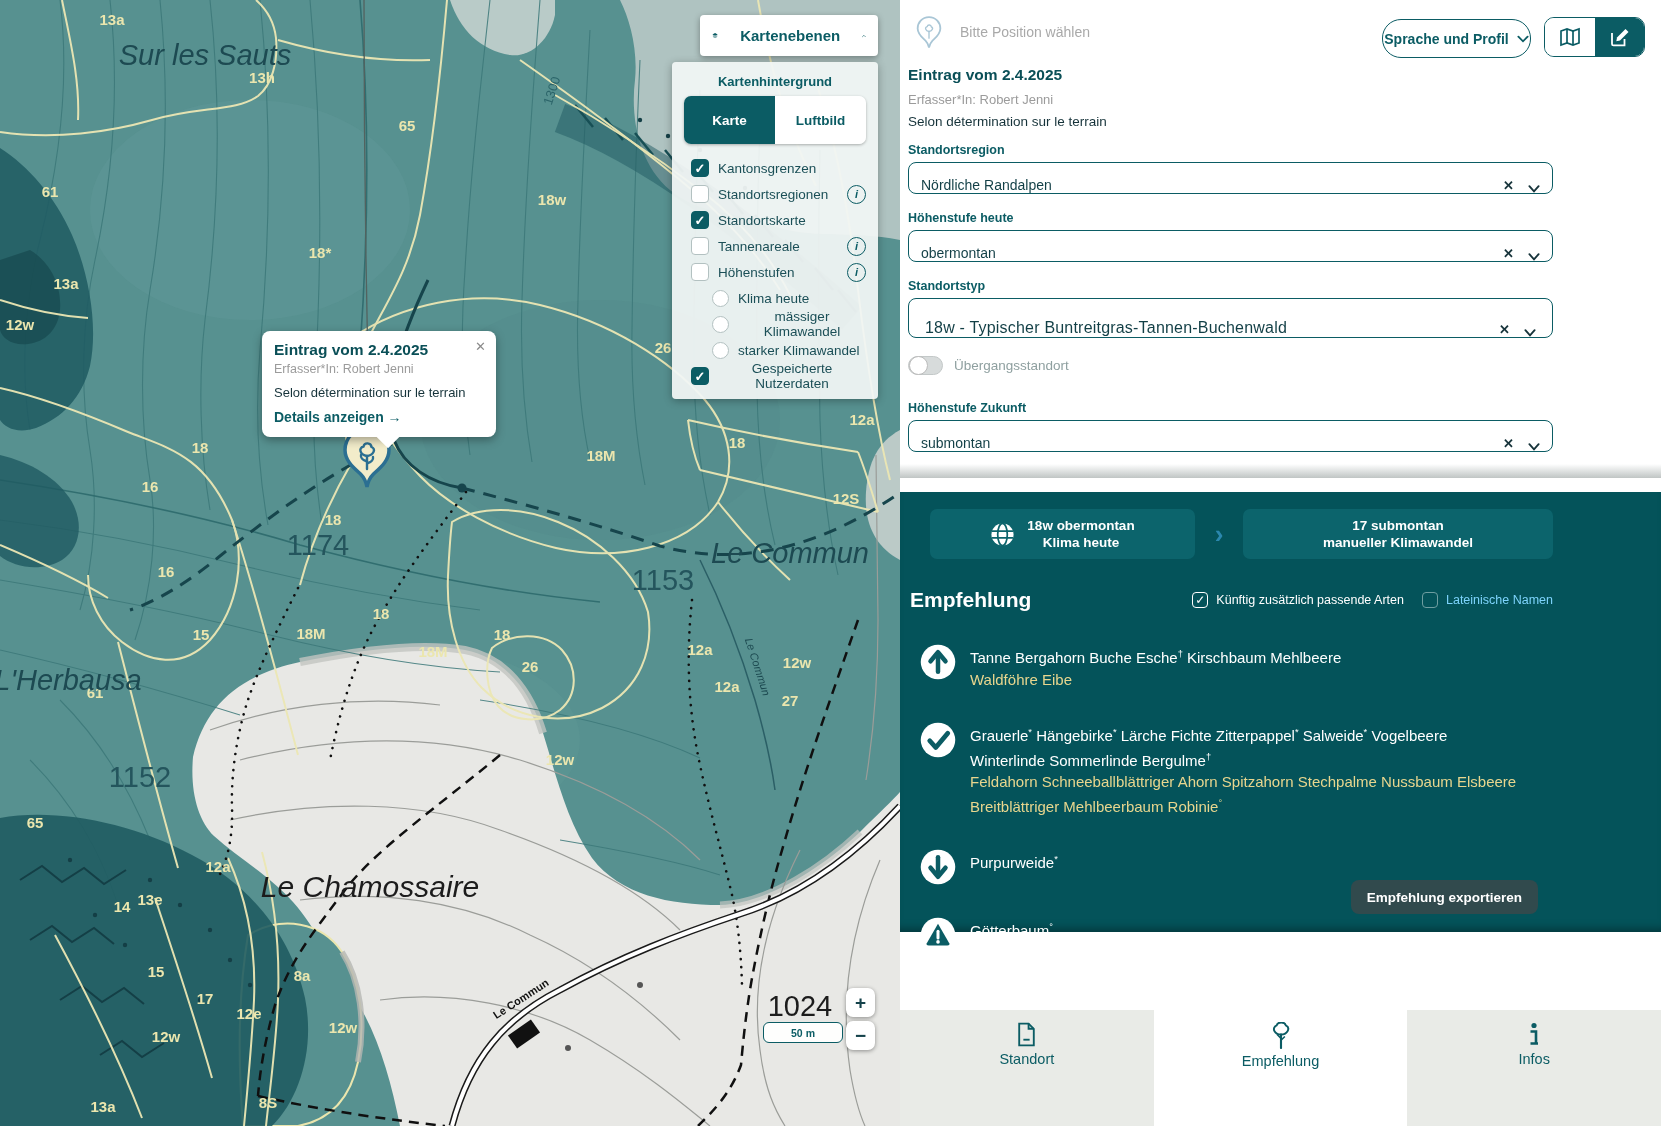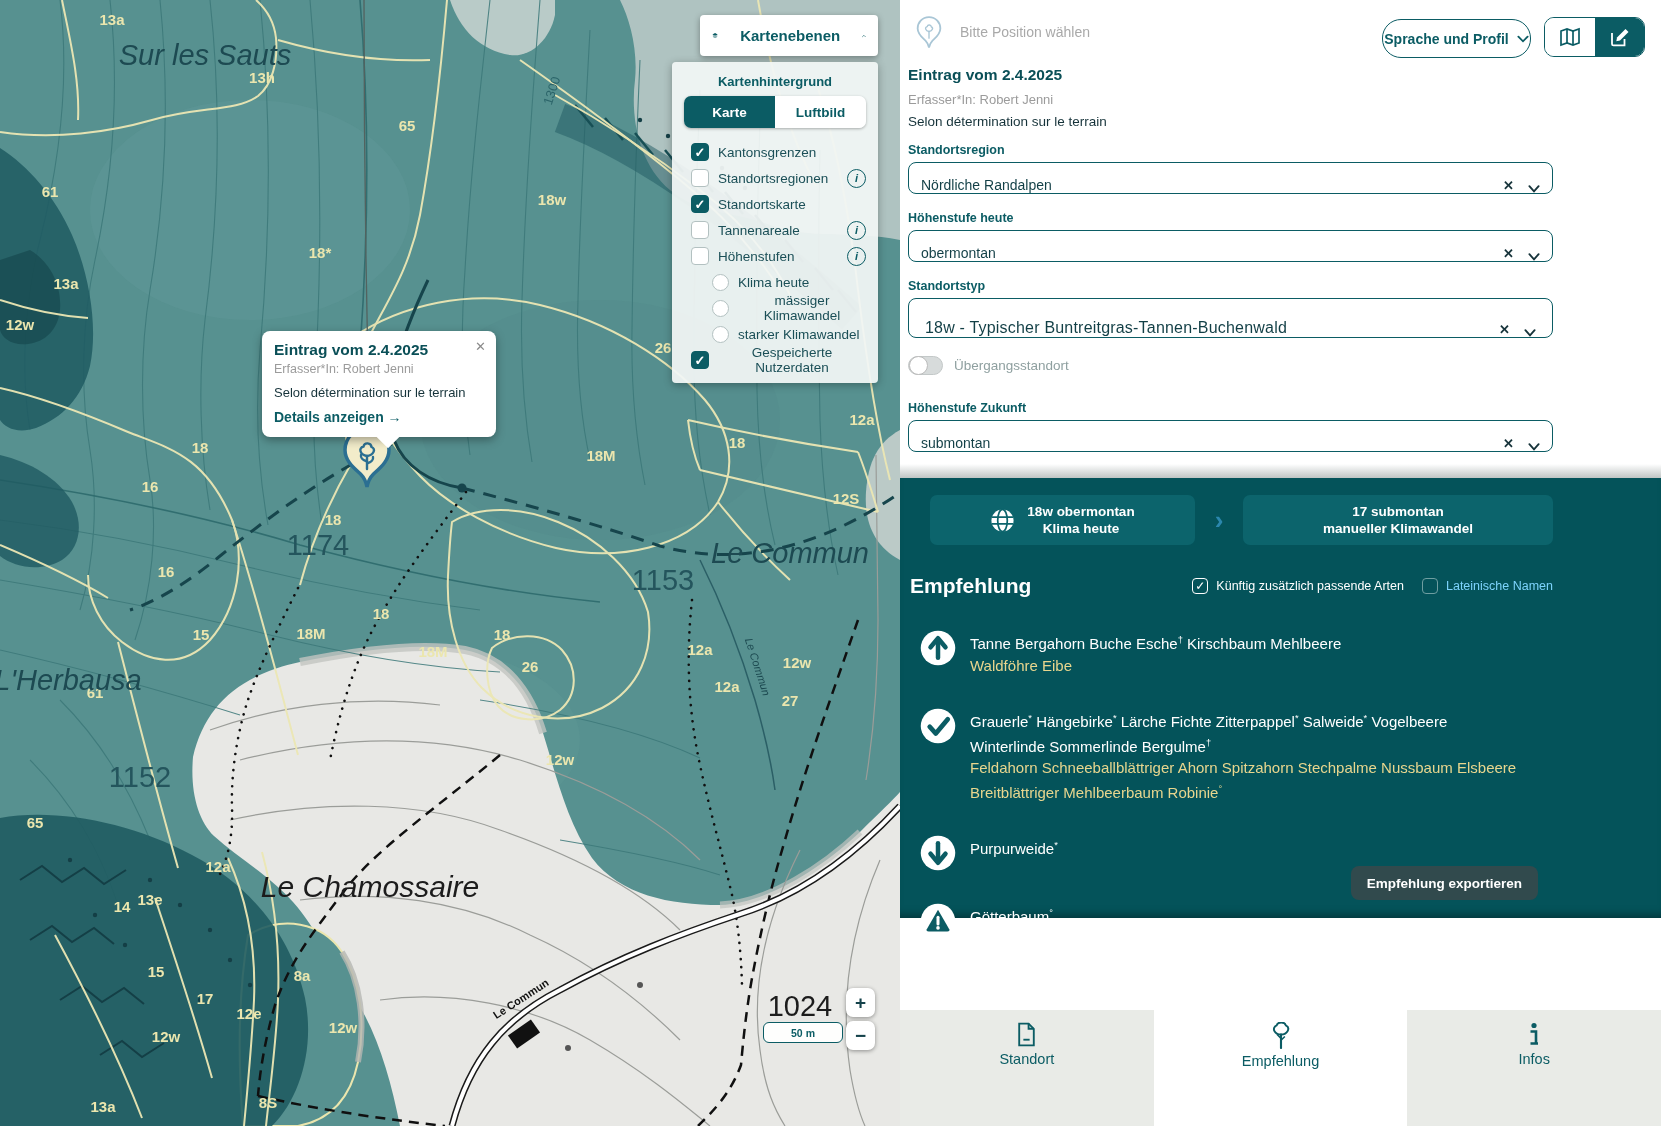--- a/index.html
+++ b/index.html
@@ -34,21 +34,21 @@
   .mpopup .x{position:absolute;right:10px;top:8px;color:#8a8a8a;font-size:13px;cursor:pointer;}
   .mpopup .tail{position:absolute;left:118px;bottom:-8px;width:16px;height:16px;background:#fff;transform:rotate(45deg);}
   .mpin{position:absolute;left:342px;top:426px;width:50px;height:62px;}
   
   .lp-head{position:absolute;left:700px;top:15px;width:178px;height:41px;background:#fff;border-radius:4px;
     box-shadow:0 2px 6px rgba(0,0,0,.35);display:flex;align-items:center;gap:22px;padding:12px 12px;box-sizing:border-box;cursor:pointer;}
   .lp-head .txt{color:#0b5c64;font-size:15px;font-weight:700;flex:1;}
   .lp-body{position:absolute;left:672px;top:62px;width:206px;background:rgba(241,245,244,.94);border-radius:4px;
     box-shadow:0 2px 8px rgba(0,0,0,.3);padding:12px 12px 10px 12px;box-sizing:border-box;text-align:center;}
   .lp-sub{color:#0b5c64;font-size:13px;font-weight:600;margin-bottom:7px;}
-  .seg{display:flex;height:32px;border-radius:7px;overflow:hidden;box-shadow:0 1px 3px rgba(0,0,0,.3);margin-bottom:11px;}
+  .seg{display:flex;height:48px;border-radius:7px;overflow:hidden;box-shadow:0 1px 3px rgba(0,0,0,.3);margin-bottom:11px;}
   .seg>div{flex:1;display:flex;align-items:center;justify-content:center;font-size:13.5px;font-weight:600;cursor:pointer;}
   .seg .on{background:#0b5c64;color:#fff;}
   .seg .off{background:#fff;color:#0b5c64;}
   .lp-row{position:relative;display:flex;align-items:center;gap:9px;height:26px;cursor:pointer;padding-left:7px;}
   .lp-row.ind{padding-left:28px;}
   .cb{width:18px;height:18px;border-radius:4px;background:#fff;border:1.5px solid #b3c1c1;box-sizing:border-box;
      display:flex;align-items:center;justify-content:center;flex:none;}
   .cb.on{background:#0b5c64;border-color:#0b5c64;color:#fff;font-size:13px;font-weight:700;}
   .cb.on::after{content:"✓";line-height:1;}
   .radio{width:17px;height:17px;border-radius:50%;background:#fff;border:1.5px solid #b3c1c1;box-sizing:border-box;flex:none;}
@@ -76,21 +76,21 @@
     padding:0 12px;box-sizing:border-box;color:#123f46;font-size:14px;background:#fff;cursor:text;}
   .fbox.big{height:40px;font-size:16px;padding:0 16px;letter-spacing:.2px;}
   .fbox .val{flex:1;white-space:nowrap;overflow:hidden;}
   .fbox .x{color:#16333a;font-size:13px;font-weight:700;margin-right:14px;cursor:pointer;}
   .chev{width:12px;height:8px;flex:none;cursor:pointer;}
   .togglerow{position:absolute;left:8px;top:356px;display:flex;align-items:center;gap:11px;}
   .switch{width:35px;height:19px;border-radius:10px;background:#d7dbdb;border:1px solid #c3c8c8;position:relative;cursor:pointer;box-sizing:border-box;}
   .knob{position:absolute;left:0px;top:-1px;width:19px;height:19px;border-radius:50%;background:#fff;border:1px solid #bbb;box-sizing:border-box;}
   .togglerow span{color:#8fa0a0;font-size:13.5px;}
   .teal-shadow{position:absolute;left:0;top:464px;width:100%;height:14px;background:linear-gradient(#ffffff,#c0c5c4);}
-  .teal{position:absolute;left:0;top:478px;width:100%;height:440px;background:#04535a;
+  .teal{position:absolute;left:0;top:492px;width:100%;height:440px;background:#04535a;
     box-shadow:inset 0 -9px 8px -6px rgba(0,0,0,.35);}
   .cards{position:absolute;left:30px;top:17px;display:flex;align-items:center;}
   .card{background:#0c646c;border-radius:7px;height:50px;display:flex;align-items:center;justify-content:center;color:#fff;}
   .card .lines{text-align:center;font-size:13.5px;font-weight:600;line-height:17px;}
   .card1{width:265px;gap:12px;}
   .card2{width:310px;}
   .card-gap{width:48px;display:flex;align-items:center;justify-content:center;color:#2b87ad;font-size:26px;font-weight:700;}
   .rec-head{position:absolute;left:10px;top:96px;width:643px;display:flex;align-items:center;}
   .rec-title{color:#fff;font-size:21px;font-weight:700;flex:1;}
   .rcb{display:flex;align-items:center;gap:8px;margin-left:18px;cursor:pointer;}

